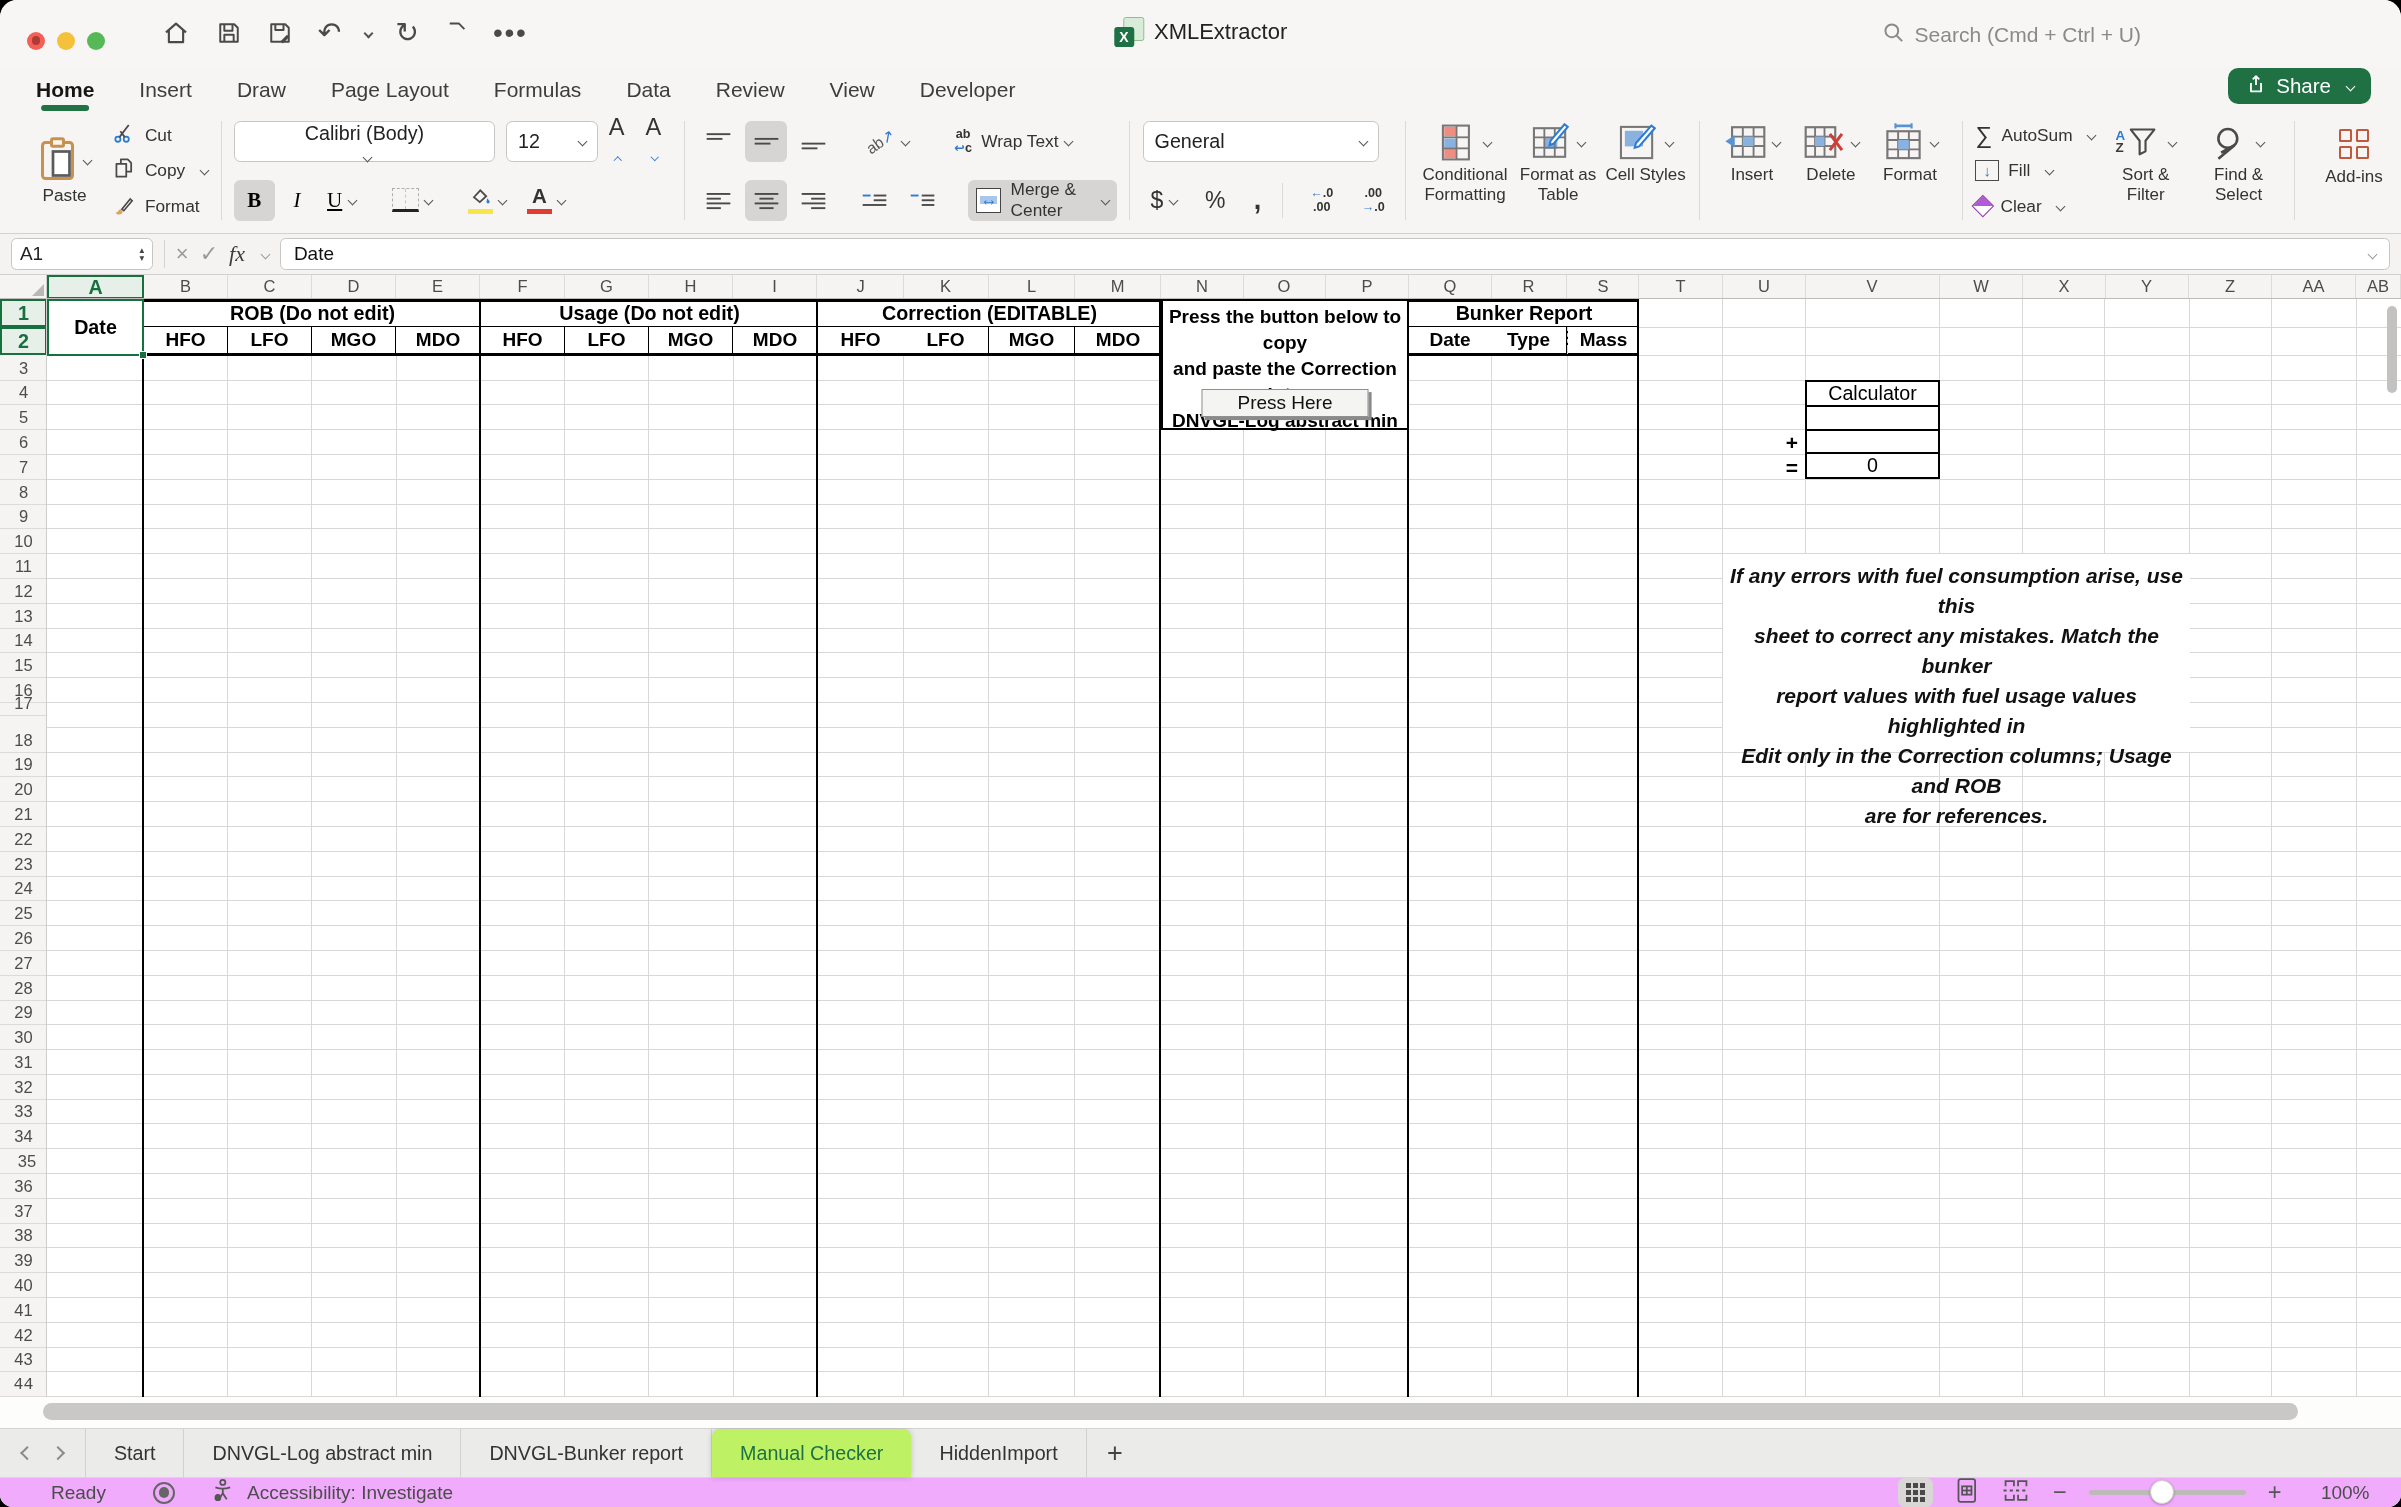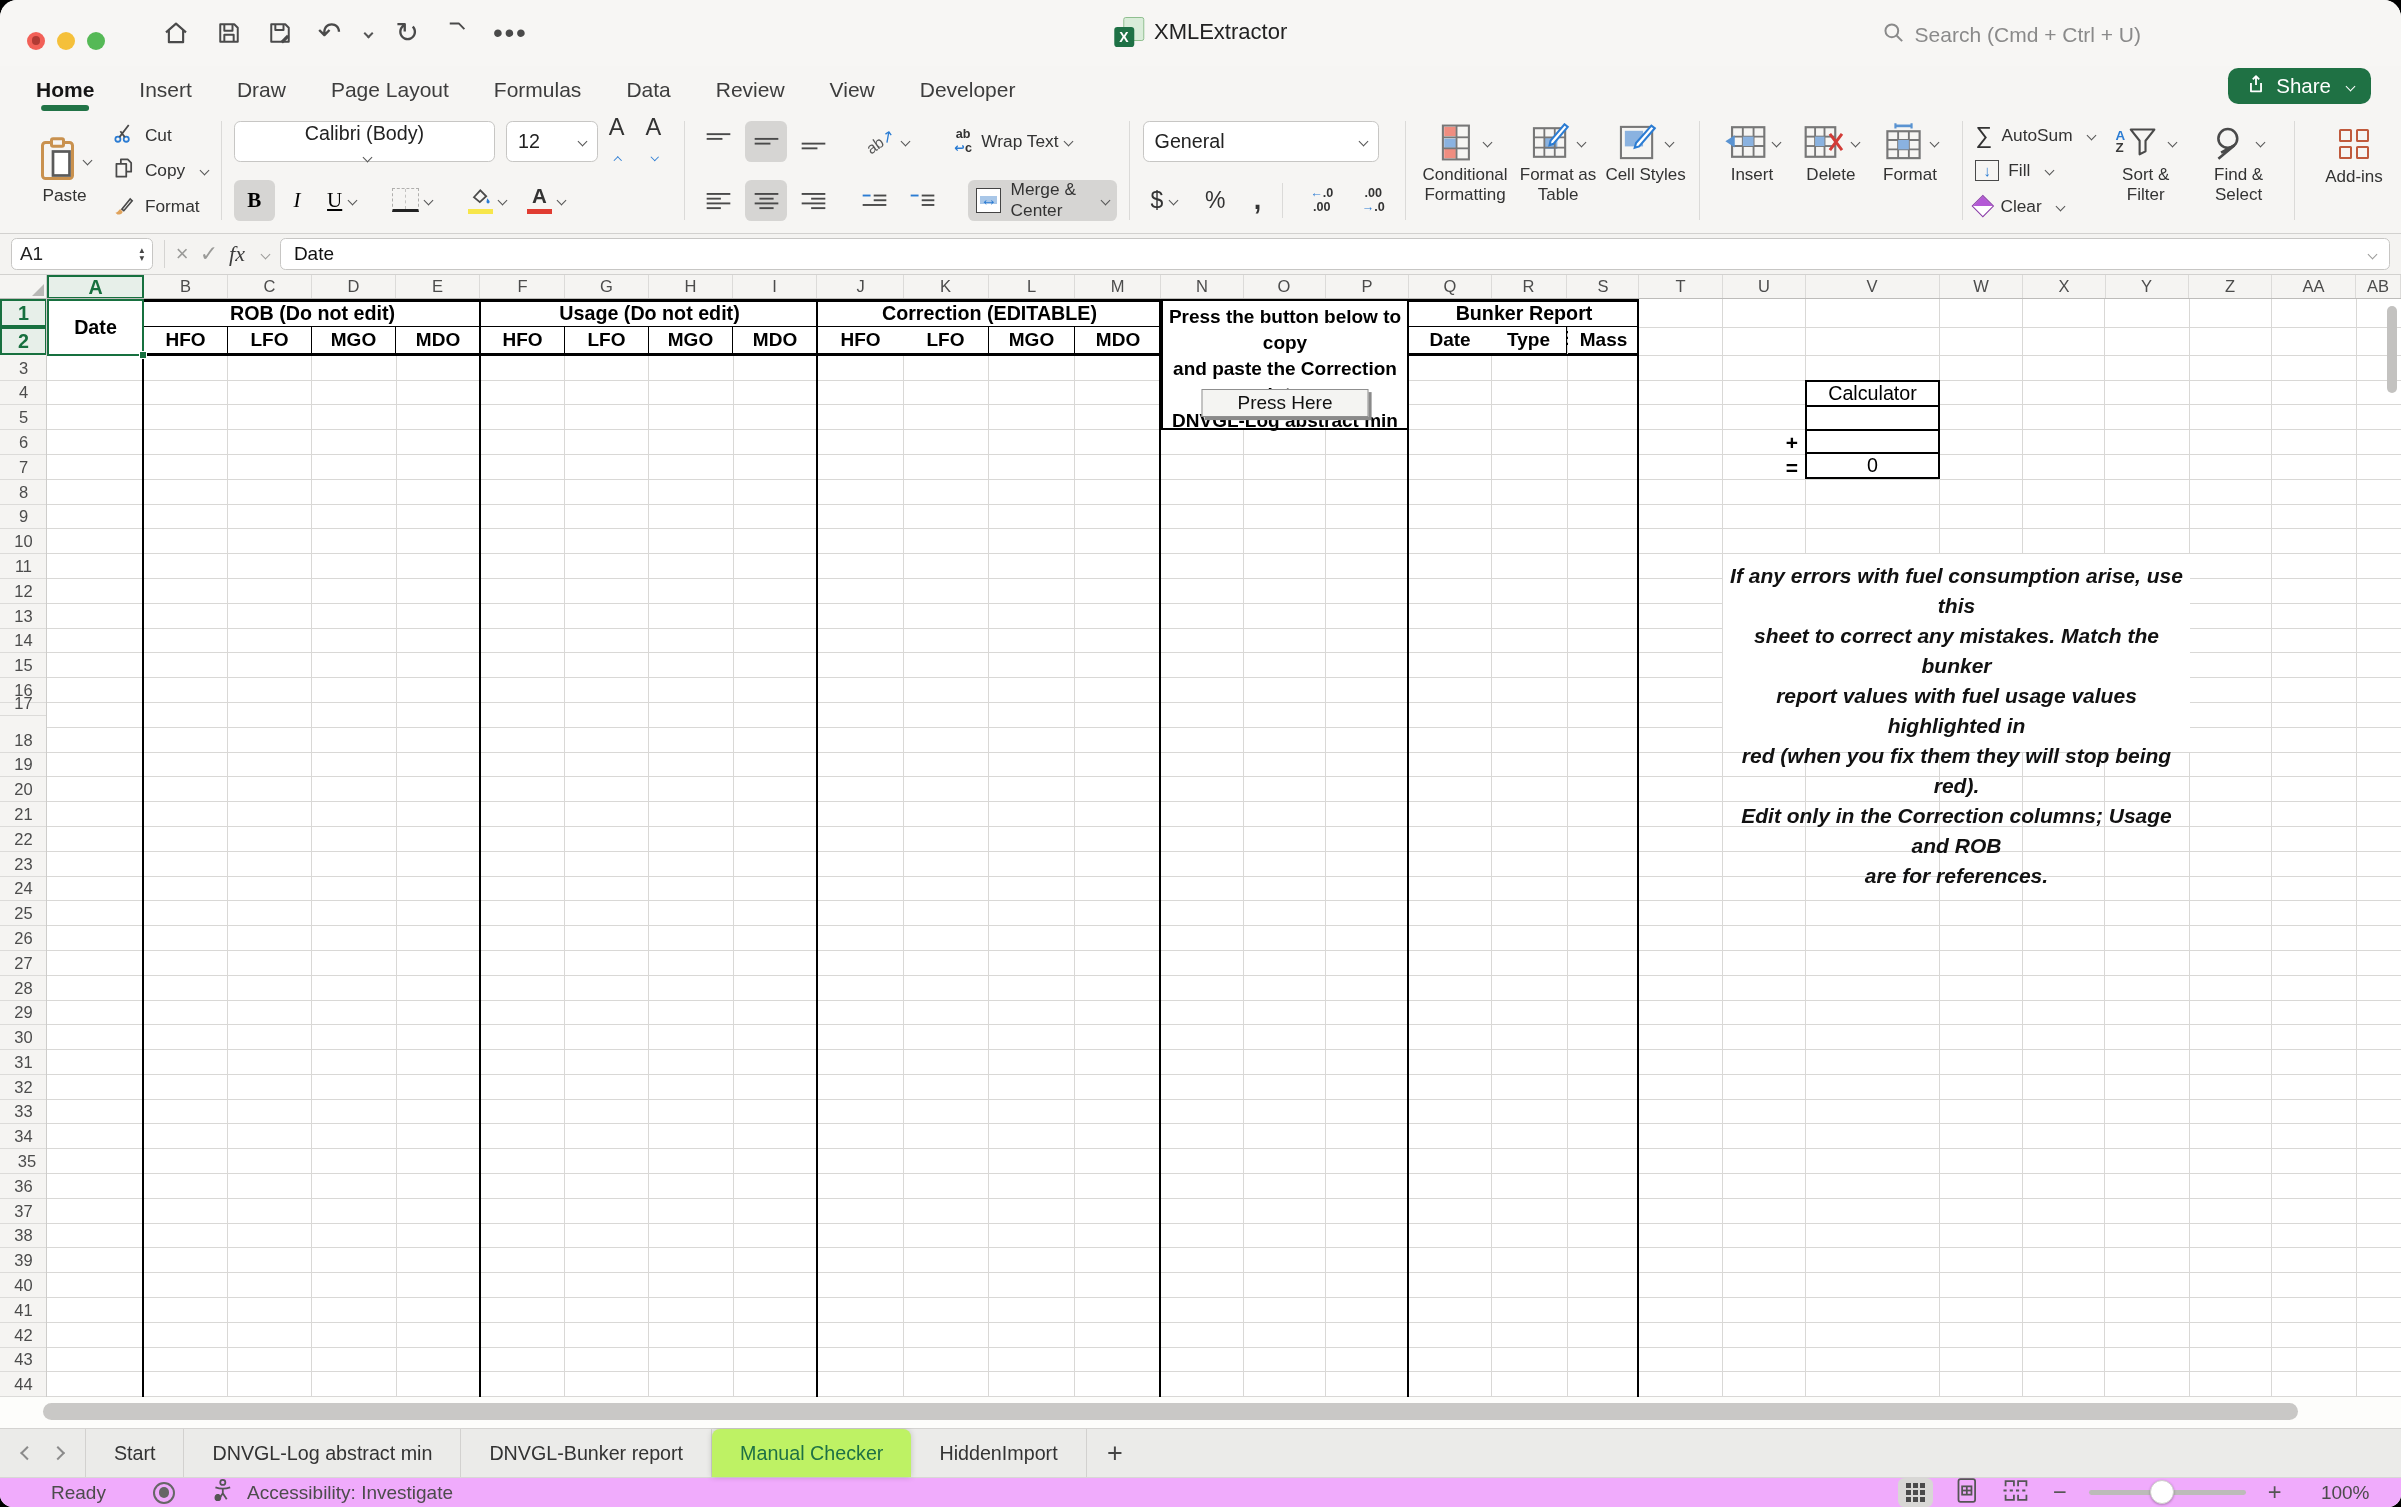--- a/index.html
+++ b/index.html
@@ -676,21 +676,21 @@
         <div class="rh" style="top: 825px; height: 25px;">34</div>
         <div class="rh" style="top: 850px; height: 25px; padding-left: 7px;">35</div>
         <div class="rh" style="top: 875px; height: 25px;">36</div>
         <div class="rh" style="top: 900px; height: 25px;">37</div>
         <div class="rh" style="top: 924px; height: 25px;">38</div>
         <div class="rh" style="top: 949px; height: 25px;">39</div>
         <div class="rh" style="top: 974px; height: 25px;">40</div>
         <div class="rh" style="top: 999px; height: 25px;">41</div>
         <div class="rh" style="top: 1024px; height: 25px;">42</div>
         <div class="rh" style="top: 1048px; height: 25px;">43</div>
-        <div class="rh" style="top: 1073px; height: 25px;">44</div>
+        <div class="rh" style="top: 1073px; height: 25px; font-family: Liberation Mono, monospace;">44</div>
       </div>
     <div class="cells" id="cells">
         <div class="th" style="left: 1362px; top: 55px; width: 230px; height: 2px;"></div>
         <div class="th" style="left: 0px; top: 55px; width: 1114px; height: 2px;"></div>
         <div class="th" style="left: 0px; top: 0px; width: 1592px;"></div>
         <div class="tv" style="left: 1590px;"></div>
         <div class="tv" style="left: 1360px;"></div>
         <div class="tv" style="left: 1112px;"></div>
         <div class="tv" style="left: 769px;"></div>
         <div class="tv" style="left: 432px;"></div>
@@ -787,21 +787,20 @@
         <div class="crow"></div>
         <div class="crow">0</div>
       </div>
       <div class="ovl op" style="left: 1676px; top: 131px; width: 83px; height: 25px;">+</div>
       <div class="ovl op" style="left: 1676px; top: 156px; width: 83px; height: 25px;">=</div>
 
       <div class="ovl note" id="noteBox" style="left: 1676px; top: 255px; width: 467px; height: 198px;">
           <div>If any errors with fuel consumption arise, use this</div>
           <div>sheet to correct any mistakes. Match the bunker</div>
           <div>report values with fuel usage values highlighted in</div>
-          <div>red (when you fix them they will stop being red).</div>
           <div>Edit only in the Correction columns; Usage and ROB</div>
           <div>are for references.</div>
         </div>
 
       <div class="vthumb"></div>
     <div class="sec-title" style="left: 97px; top: 0px; width: 337px; height: 28px;">ROB (Do not edit)</div>
         <div class="sec-sub" style="left: 97px; top: 28px; width: 84px; height: 28px;">HFO</div>
         <div class="sec-sub" style="left: 181px; top: 28px; width: 84px; height: 28px;">LFO</div>
         <div class="sec-sub" style="left: 265px; top: 28px; width: 84px; height: 28px;">MGO</div>
         <div class="sec-sub last" style="left: 349px; top: 28px; width: 84px; height: 28px;">MDO</div>

